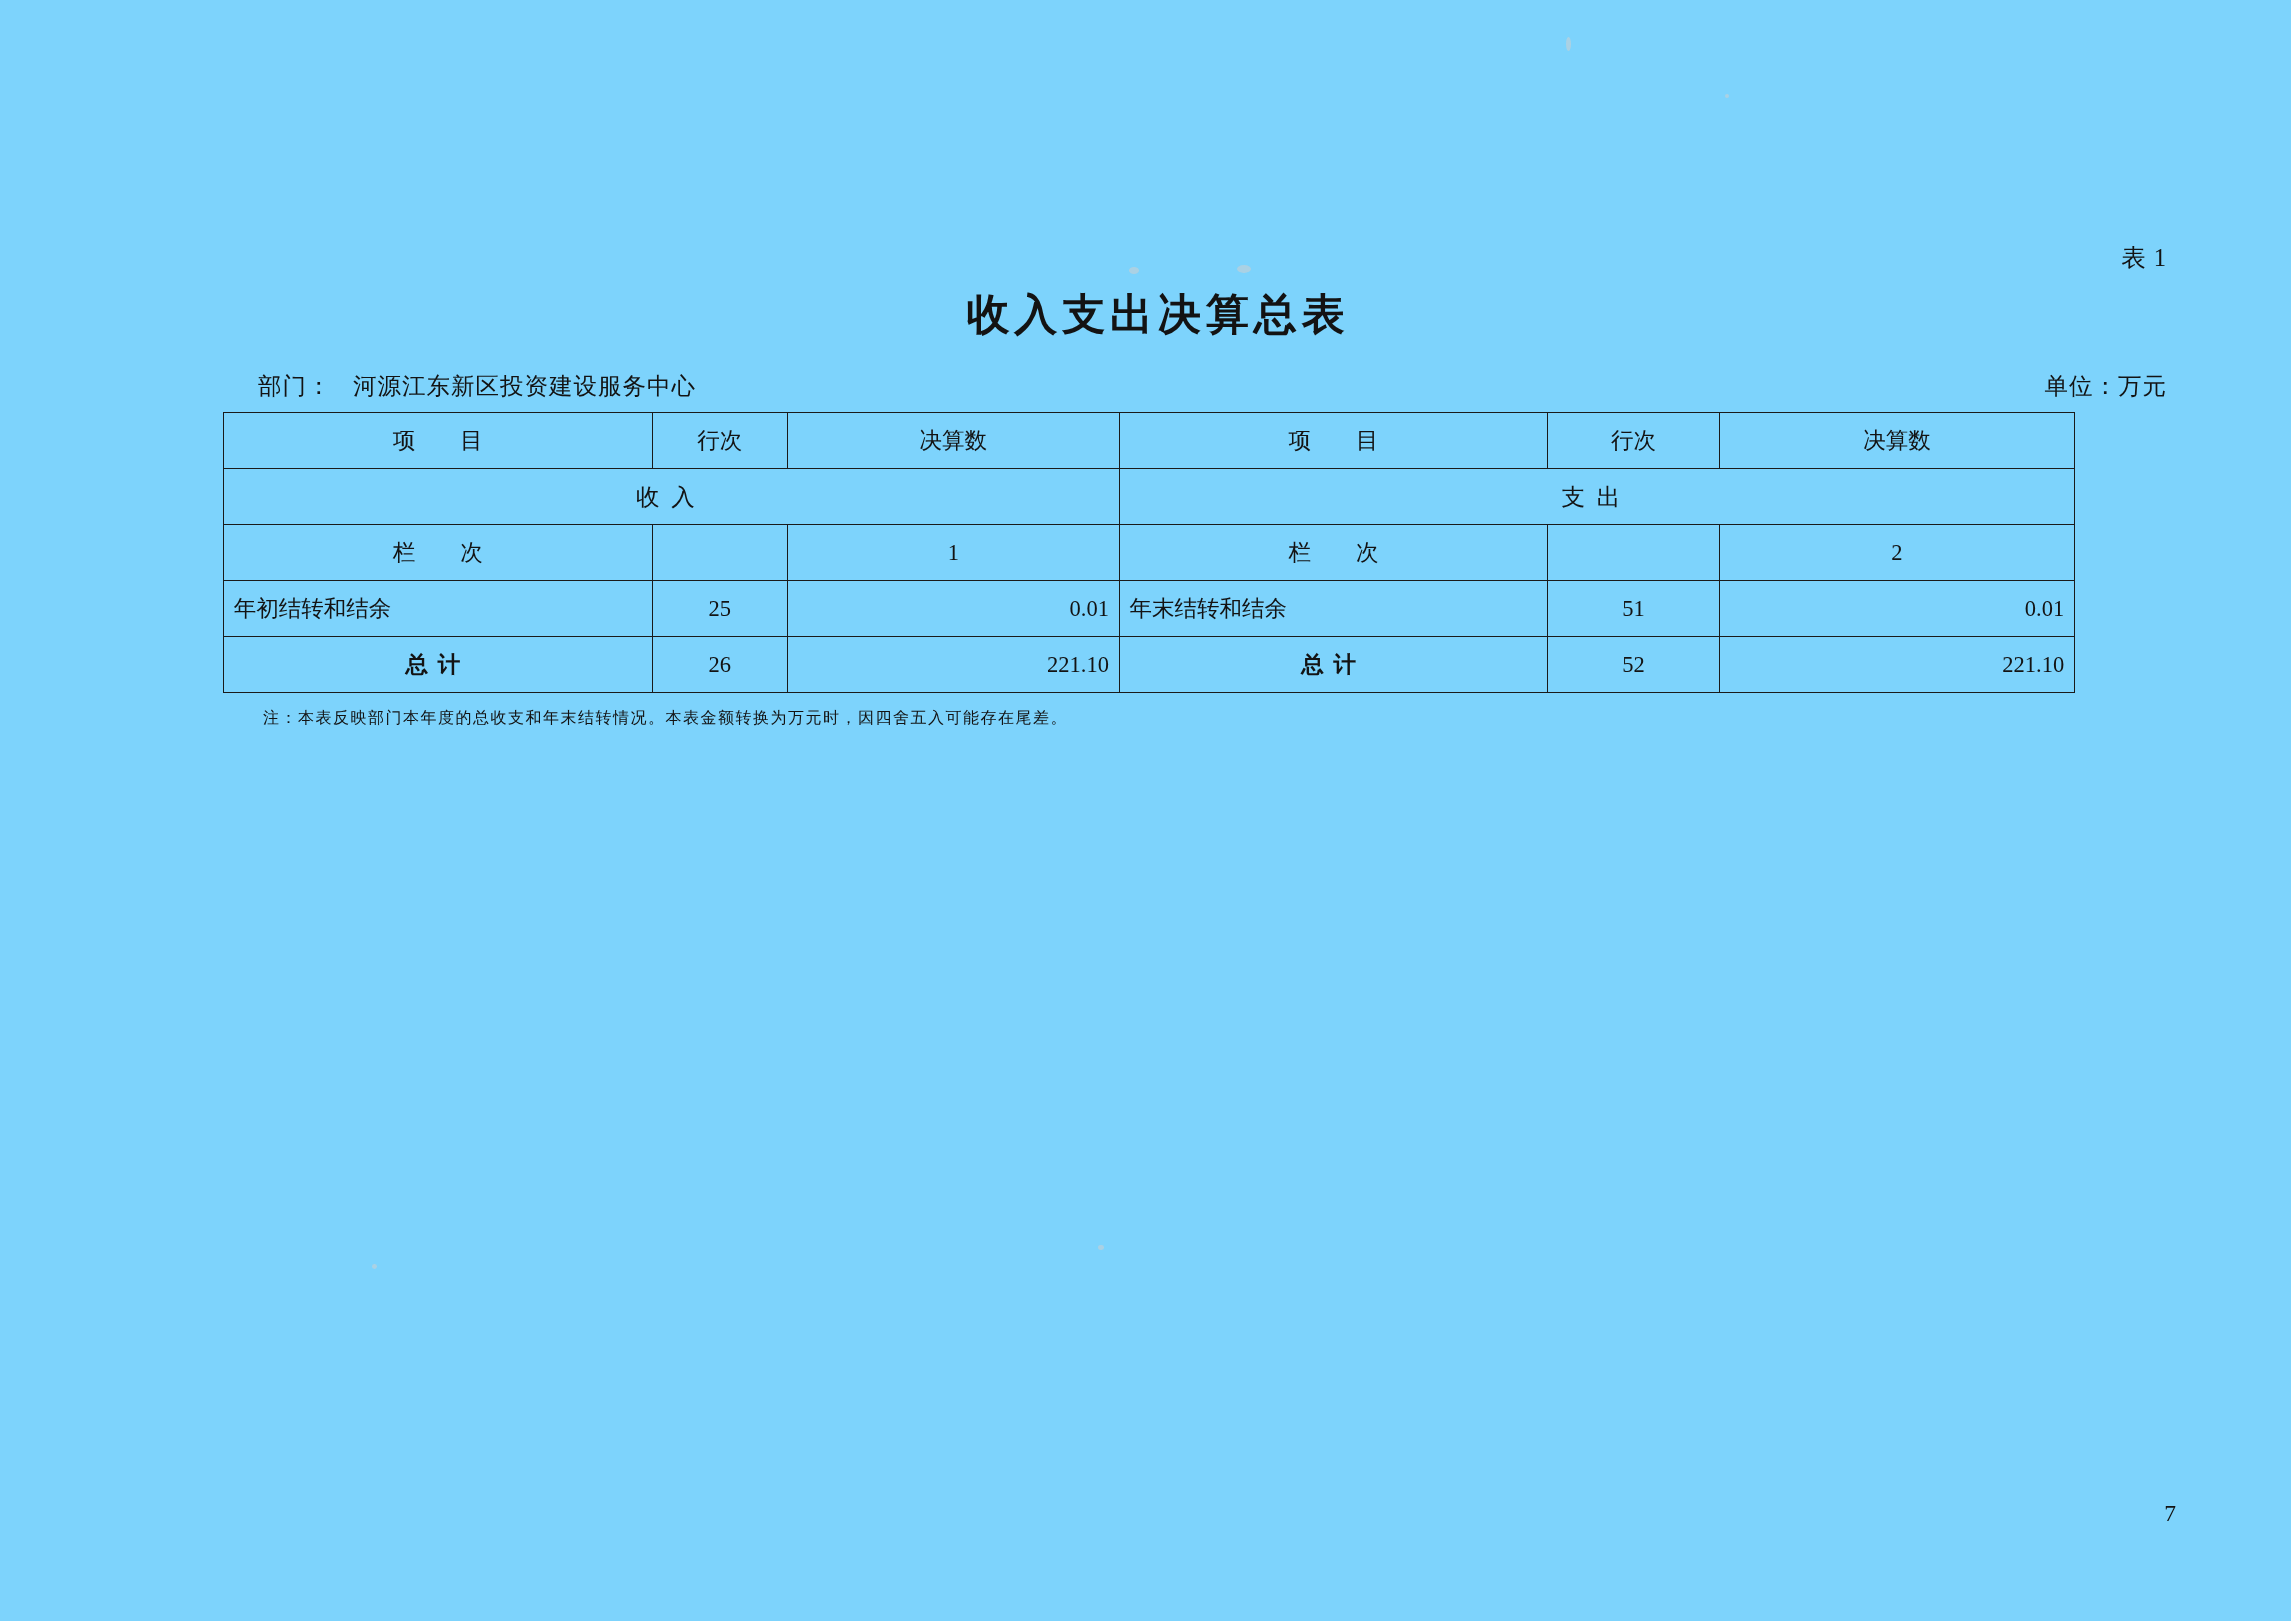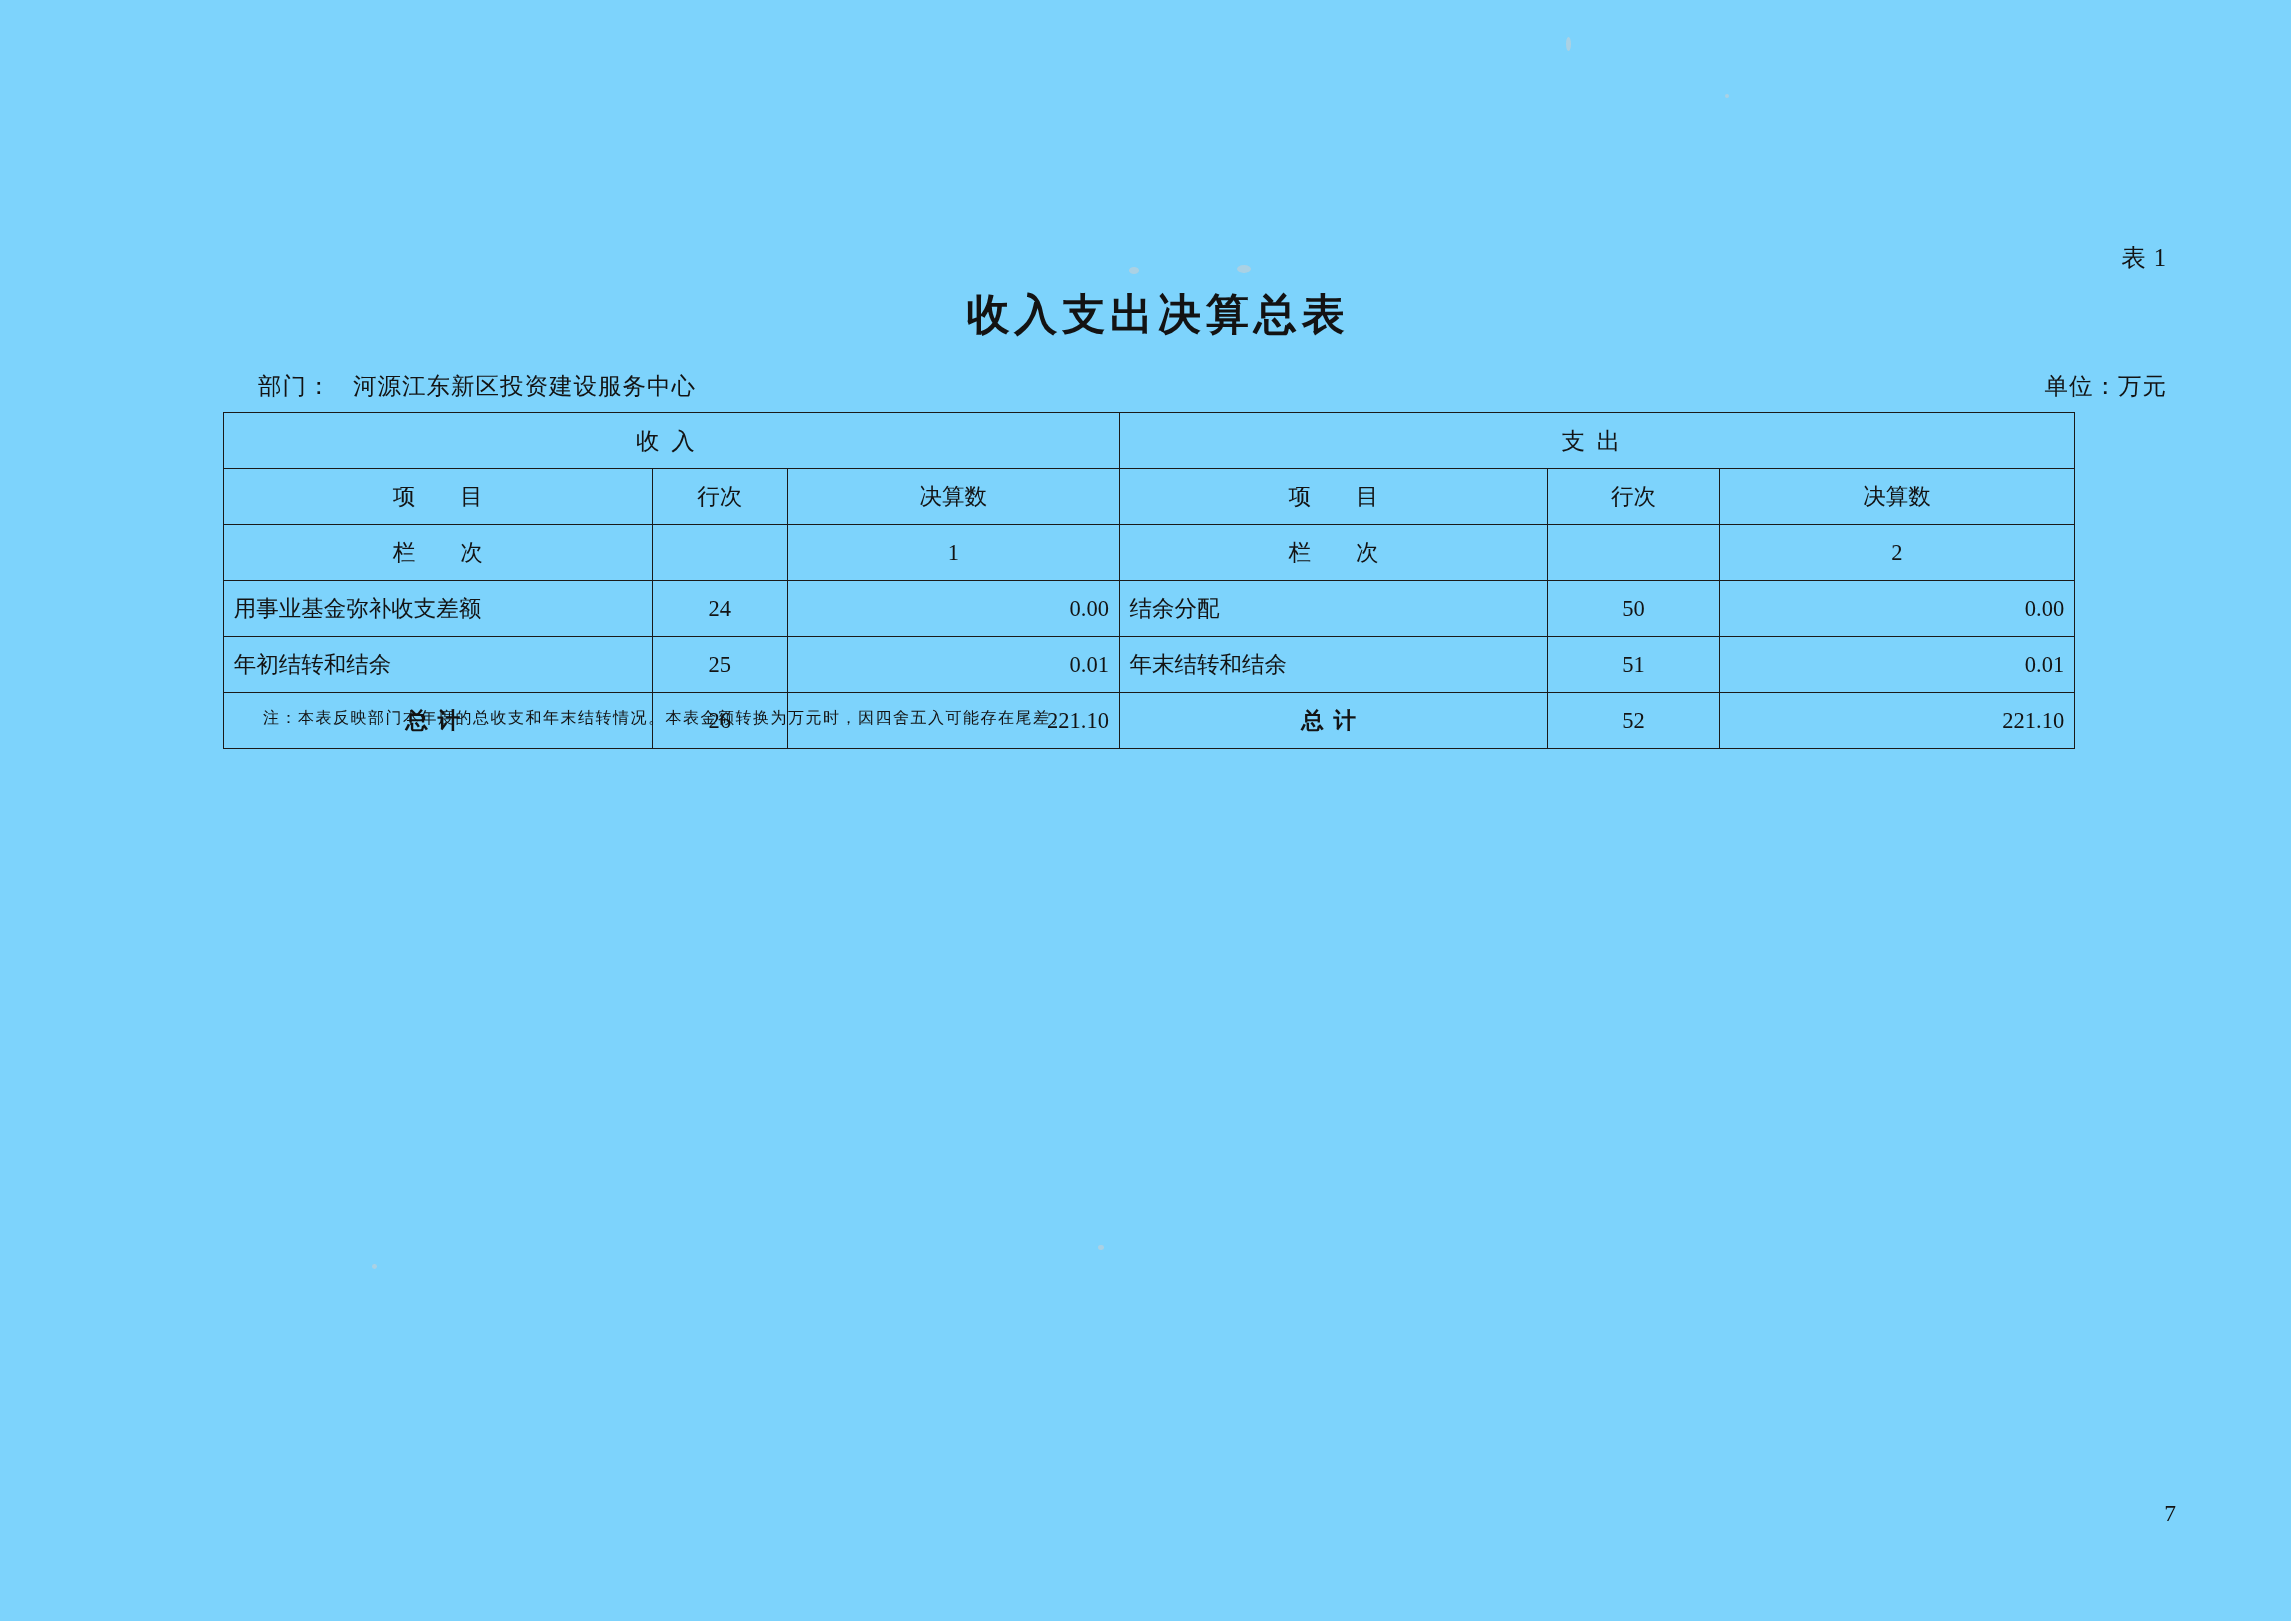--- a/index.html
+++ b/index.html
@@ -150,48 +150,40 @@
     <colgroup>
       <col style="width:367px">
       <col style="width:116px">
       <col style="width:284px">
       <col style="width:367px">
       <col style="width:147px">
       <col style="width:304px">
     </colgroup>
     <tbody>
       <tr>
-        <td class="group-head" colspan="3">收入</td>
-        <td class="group-head" colspan="3">支出</td>
-      </tr>
-      <tr>
         <td class="c-center">项　　目</td>
         <td class="c-center">行次</td>
         <td class="c-center">决算数</td>
         <td class="c-center">项　　目</td>
         <td class="c-center">行次</td>
         <td class="c-center">决算数</td>
       </tr>
       <tr>
+        <td class="group-head" colspan="3">收入</td>
+        <td class="group-head" colspan="3">支出</td>
+      </tr>
+      <tr>
         <td class="c-center">栏　　次</td>
         <td class="c-center"></td>
         <td class="c-center">1</td>
         <td class="c-center">栏　　次</td>
         <td class="c-center"></td>
         <td class="c-center">2</td>
       </tr>
 
-      <tr>
-        <td class="c-left">用事业基金弥补收支差额</td>
-        <td class="c-center">24</td>
-        <td class="c-right">0.00</td>
-        <td class="c-left">结余分配</td>
-        <td class="c-center">50</td>
-        <td class="c-right">0.00</td>
-      </tr>
 
       <tr>
         <td class="c-left indent-1">年初结转和结余</td>
         <td class="c-center">25</td>
         <td class="c-right">0.01</td>
         <td class="c-left indent-2">年末结转和结余</td>
         <td class="c-center">51</td>
         <td class="c-right">0.01</td>
       </tr>
 

